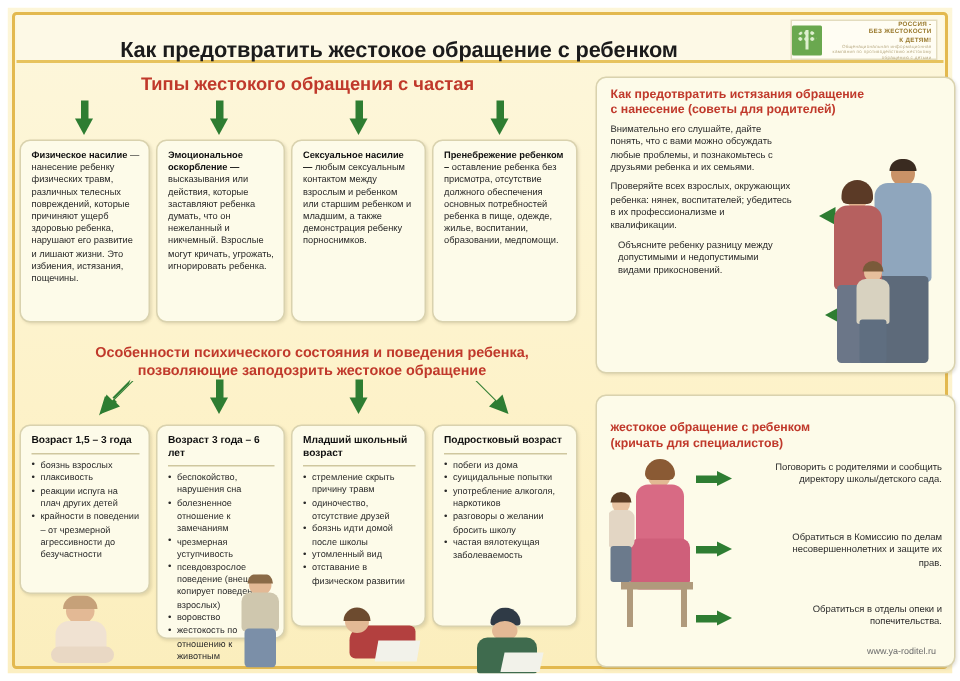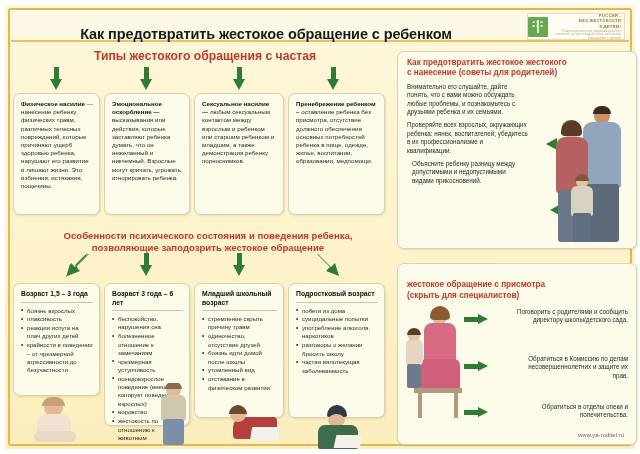--- a/index.html
+++ b/index.html
@@ -276,21 +276,21 @@
   </div>
   <div class="photo" style="left:310px;top:400px;width:50px;height:44px;">
     <div style="position:absolute;left:12px;top:0px;width:20px;height:12px;border-radius:10px 10px 2px 2px;background:#2f3a46;"></div>
     <div style="position:absolute;left:13px;top:9px;width:17px;height:13px;border-radius:50%;background:#e3b995;"></div>
     <div style="position:absolute;left:3px;top:20px;width:40px;height:24px;border-radius:7px 7px 2px 2px;background:#3f6b4e;"></div>
     <div style="position:absolute;left:20px;top:30px;width:26px;height:13px;background:#f2f2ea;transform:skewX(-12deg);"></div>
   </div>
 
   <div class="panel" style="left:392px;top:46px;width:240px;height:198px;">
     <div class="panel-title">
-      <span>Как предотвратить жестокое жестокого</span><br>
+      <span>Как предотвратить истязания обращение</span><br>
       <span>с нанесение (советы для родителей)</span>
     </div>
     <div class="advice">
       <p>Внимательно его слушайте, дайте понять, что с вами можно обсуждать любые проблемы, и познакомьтесь с друзьями ребенка и их семьями.</p>
       <p>Проверяйте всех взрослых, окружающих ребенка: нянек, воспитателей; убедитесь в их профессионализме и квалификации.</p>
       <p class="indent">Объясните ребенку разницу между допустимыми и недопустимыми видами прикосновений.</p>
     </div>
 
     <div class="arr-left" style="left:148px;top:86px;">
       <div class="stem"></div>
@@ -316,22 +316,22 @@
       <div style="position:absolute;left:26px;top:78px;width:12px;height:12px;border-radius:50%;background:#e6bf9c;"></div>
       <div style="position:absolute;left:25px;top:76px;width:14px;height:7px;border-radius:7px 7px 0 0;background:#7a5a3a;"></div>
       <div style="position:absolute;left:21px;top:88px;width:22px;height:30px;border-radius:6px 6px 2px 2px;background:#d8d2c0;"></div>
       <div style="position:absolute;left:23px;top:115px;width:18px;height:29px;background:#5f6e80;border-radius:2px;"></div>
     </div>
   </div>
 
   <div class="panel" style="left:392px;top:258px;width:240px;height:182px;">
     <div class="panel-title">
       <br>
-      <span>жестокое обращение с присмотра</span><br>
-      <span>(скрыть для специалистов)</span>
+      <span>жестокое обращение с ребенком</span><br>
+      <span>(кричать для специалистов)</span>
     </div>
 
     <div class="arr-right" style="left:66px;top:50px;">
       <div class="stem"></div>
         <div class="head"></div>
       </div>
     <div class="spec-row" style="top:44px;">Поговорить с родителями и сообщить директору школы/детского сада.</div>
 
     <div class="arr-right" style="left:66px;top:97px;">
       <div class="stem"></div>

